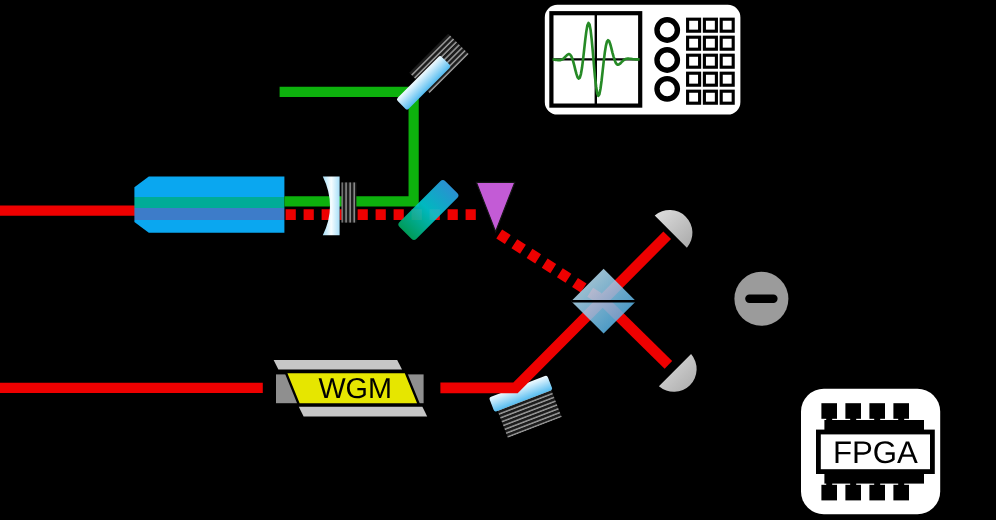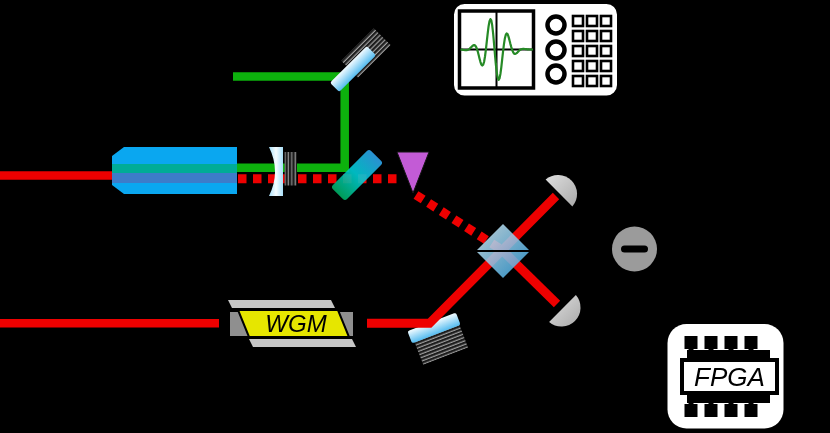--- a/index.html
+++ b/index.html
@@ -1,17 +1,17 @@
 <!DOCTYPE html>
 <html style="--beam_red: #EE0000; --beam_green: #0DB10D; --trace_green: #268A26; --laser_blue: #0AA7F0; --laser_teal: #00AC97; --laser_slate: #3D7CC9; --glass_light: #F2FBFF; --glass_blue: #55BCF0; --dichroic_green: #00AC62; --dichroic_cyan: #00CCD4; --dichroic_blue: #2FA0E8; --cube_light: #E2F6FE; --cube_blue: #32A5E5; --prism_purple: #C35BD6; --wgm_yellow: #E6E600; --detector_light: #DFDFDF; --detector_gray: #A9A9A9; --subtractor_gray: #9B9B9B; --panel_white: #FFFFFF; --grating_dark: #1C1C1C; --grating_gray: #9E9E9E; --background: #000000;"><head>
 <meta charset="utf-8">
 <style>
   html,body{margin:0;padding:0;background:#000;}
   .stage{position:relative;width:830px;height:433px;background:#000;overflow:hidden;
-         font-family:"Liberation Sans",sans-serif;font-style:italic;}
+         font-family:"Liberation Sans",sans-serif;}
   svg{position:absolute;left:0;top:0;}
   line,polyline{fill:none;}
   .beam-red{stroke:var(--beam_red);}
   .beam-green{stroke:var(--beam_green);}
   .dash{stroke-dasharray:8.5 6.5;}
   .trace{stroke:var(--trace_green);stroke-width:2.2;fill:none;stroke-linejoin:round;}
   .panel{fill:var(--panel_white);stroke:#000;}
   .blackline{stroke:#000;}
   .s-laser-blue{stop-color:var(--laser_blue);} .s-laser-teal{stop-color:var(--laser_teal);}
   .s-laser-slate{stop-color:var(--laser_slate);}

